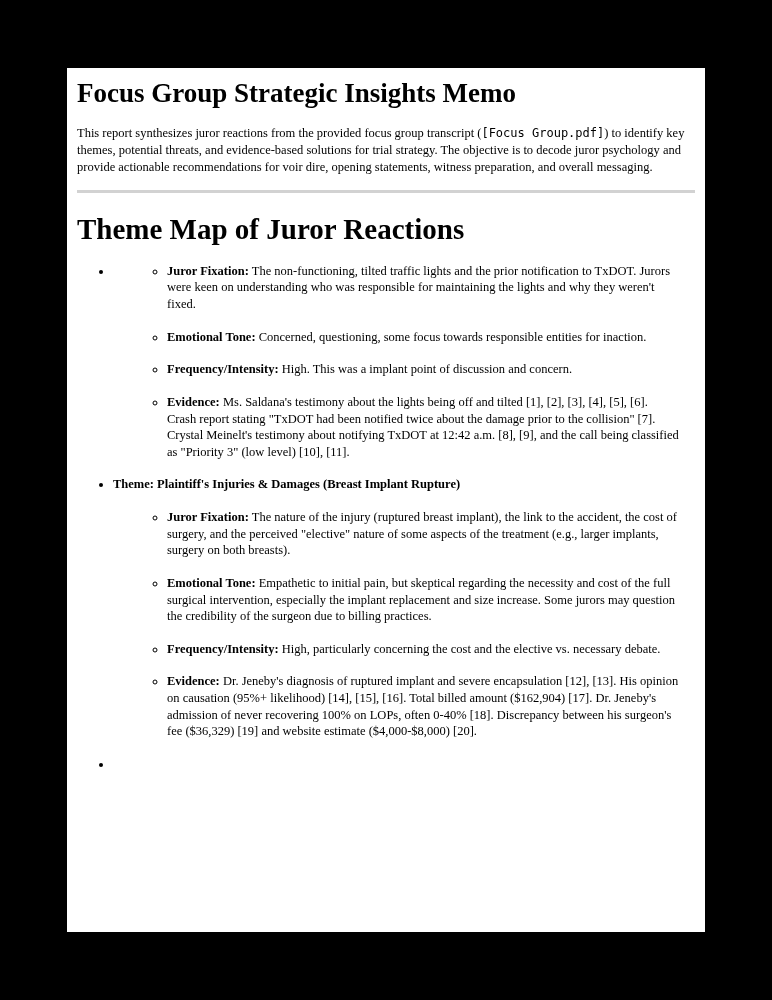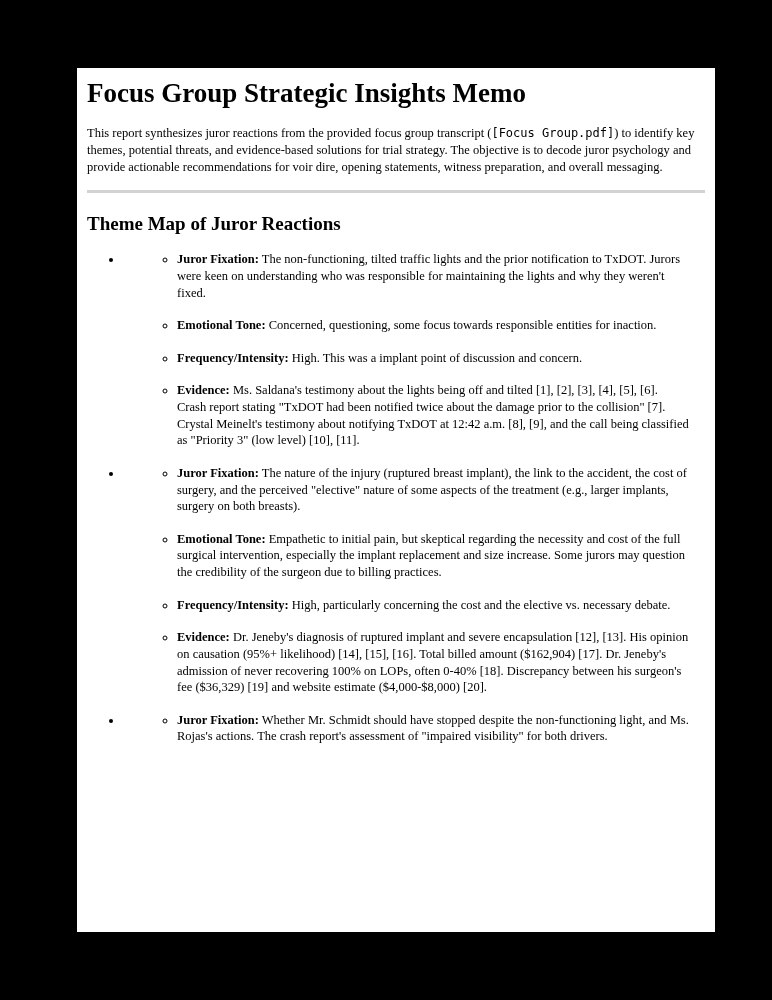--- a/index.html
+++ b/index.html
@@ -8,40 +8,40 @@
     background: #000000;
   }
   body {
     width: 772px;
     height: 1000px;
     position: relative;
     font-family: "Liberation Serif", "DejaVu Serif", serif;
   }
   .page {
     position: absolute;
-    left: 77px;
+    left: 67px;
     top: 68px;
     width: 638px;
     height: 864px;
     box-sizing: border-box;
     background: #ffffff;
     color: #000000;
     padding: 8px 10px;
     overflow: hidden;
     font-size: 12.5px;
     line-height: 1.33;
   }
   h1 {
     font-size: 27px;
     line-height: 1.12;
     font-weight: bold;
     margin: 2px 0 17px 0;
   }
   h2 {
-    font-size: 19px;
+    font-size: 29px;
     line-height: 1.15;
     font-weight: bold;
     margin: 20px 0 15px 0;
   }
   p { margin: 15px 0; }
   hr {
     border: none;
     height: 3px;
     background: #d2d2d2;
     margin: 15px 0;
@@ -84,29 +84,27 @@
     <li>
       <ul class="details">
         <li><strong>Juror Fixation:</strong><span> The non-functioning, tilted traffic lights and the prior notification to TxDOT. Jurors were keen on understanding who was responsible for maintaining the lights and why they weren't fixed.</span></li>
         <li><strong>Emotional Tone:</strong><span> Concerned, questioning, some focus towards responsible entities for inaction.</span></li>
         <li><strong>Frequency/Intensity:</strong><span> High. This was a implant point of discussion and concern.</span></li>
         <li><strong>Evidence:</strong><span> Ms. Saldana's testimony about the lights being off and tilted [1], [2], [3], [4], [5], [6]. Crash report stating "TxDOT had been notified twice about the damage prior to the collision" [7]. Crystal Meinelt's testimony about notifying TxDOT at 12:42 a.m. [8], [9], and the call being classified as "Priority 3" (low level) [10], [11].</span></li>
       </ul>
     </li>
 
     <li>
+      <p class="theme-title"><strong>Theme: Plaintiff's Injuries &amp; Damages (Breast Implant Rupture)</strong></p>
       <ul class="details">
         <li><strong>Juror Fixation:</strong><span> The nature of the injury (ruptured breast implant), the link to the accident, the cost of surgery, and the perceived "elective" nature of some aspects of the treatment (e.g., larger implants, surgery on both breasts).</span></li>
         <li><strong>Emotional Tone:</strong><span> Empathetic to initial pain, but skeptical regarding the necessity and cost of the full surgical intervention, especially the implant replacement and size increase. Some jurors may question the credibility of the surgeon due to billing practices.</span></li>
         <li><strong>Frequency/Intensity:</strong><span> High, particularly concerning the cost and the elective vs. necessary debate.</span></li>
         <li><strong>Evidence:</strong><span> Dr. Jeneby's diagnosis of ruptured implant and severe encapsulation [12], [13]. His opinion on causation (95%+ likelihood) [14], [15], [16]. Total billed amount ($162,904) [17]. Dr. Jeneby's admission of never recovering 100% on LOPs, often 0-40% [18]. Discrepancy between his surgeon's fee ($36,329) [19] and website estimate ($4,000-$8,000) [20].</span></li>
       </ul>
     </li>
 
     <li>
-      <ul class="details">
-        <li><strong>Juror Fixation:</strong><span> Whether Mr. Schmidt should have stopped despite the non-functioning light, and Ms. Rojas's actions. The crash report's assessment of "impaired visibility" for both drivers.</span></li>
-      </ul>
     </li>
 
   </ul>
 
 </div>
 
 </body></html>

